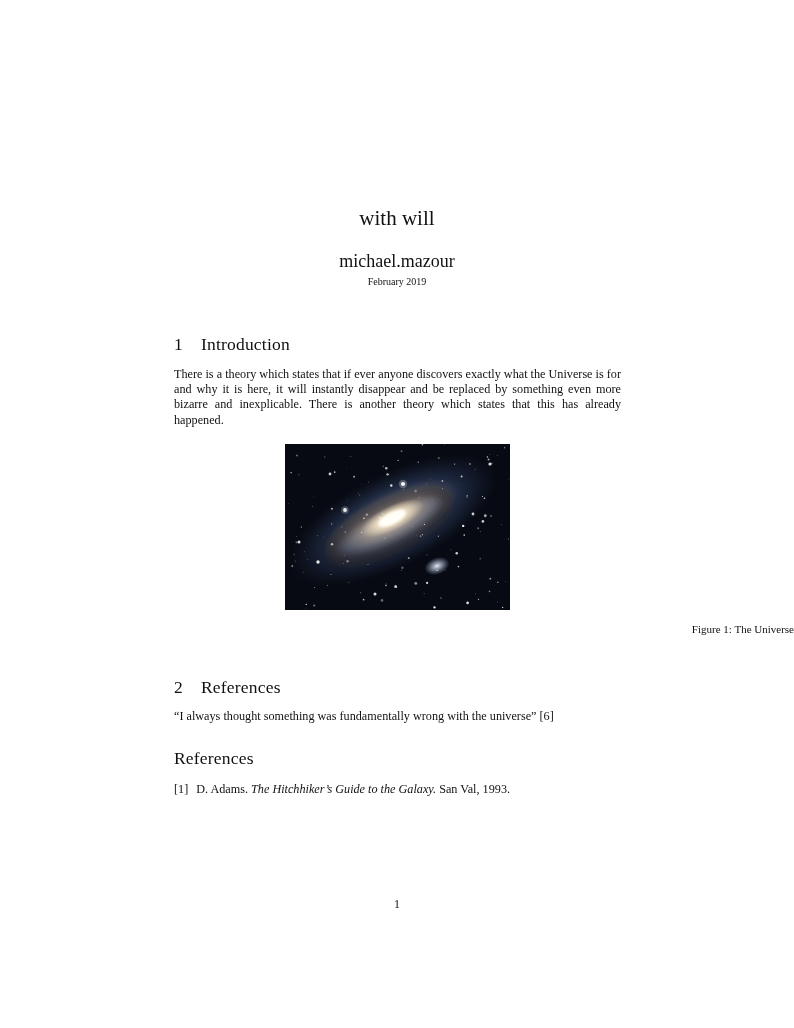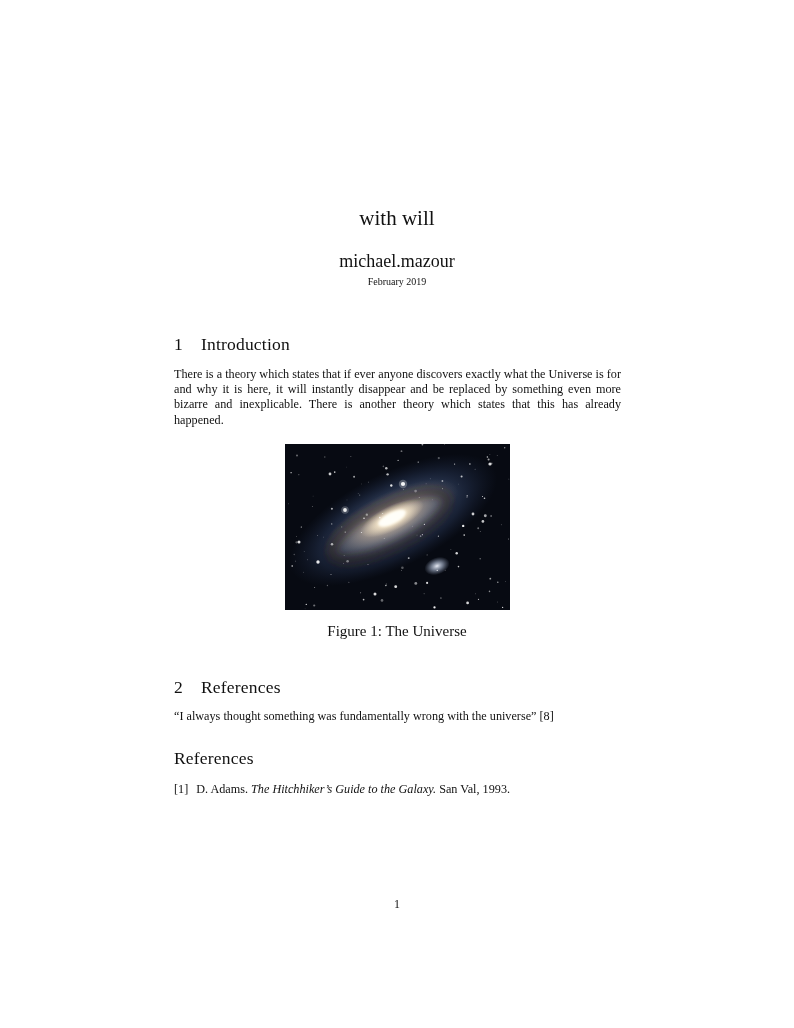--- a/index.html
+++ b/index.html
@@ -43,21 +43,21 @@
 
   .figure-image-wrap {
     position: absolute;
     left: 285px;
     top: 444px;
     width: 225px;
     height: 166px;
   }
   .figure-image-wrap svg { display: block; width: 225px; height: 166px; }
 
-  .figure-caption { top: 623px; font-size: 15px; }
+  .figure-caption { top: 623px; font-size: 11px; text-align: right; }
 
   .ref-item {
     position: absolute;
     left: 174px;
     top: 782px;
     width: 447px;
     font-size: 12.2px;
     line-height: 15.2px;
   }
   .ref-label { display: inline-block; margin-right: 8px; }
@@ -268,20 +268,20 @@
         <circle cx="182.6" cy="158.9" r="1.38" opacity="0.83"></circle>
         <circle cx="20.1" cy="164.8" r="0.38" opacity="0.32"></circle>
       </g>
   </svg>
 </div>
 <div class="centered figure-caption">Figure 1: The Universe</div>
 
 <div class="section-heading sec-2">
   <span class="sec-num">2</span><span>References</span>
 </div>
-<p class="body-par conclusion-par">“I always thought something was fundamentally wrong with the universe” [8]</p>
+<p class="body-par conclusion-par">“I always thought something was fundamentally wrong with the universe” [6]</p>
 
 <div class="section-heading refs-heading">References</div>
 <p class="ref-item"><span class="ref-label">[1]</span><span>D. Adams.</span>
   <span class="ref-book-title">The Hitchhiker’s Guide to the Galaxy.</span>
   <span>San Val, 1993.</span></p>
 
 <div class="centered page-number">1</div>
 
 </body></html>

